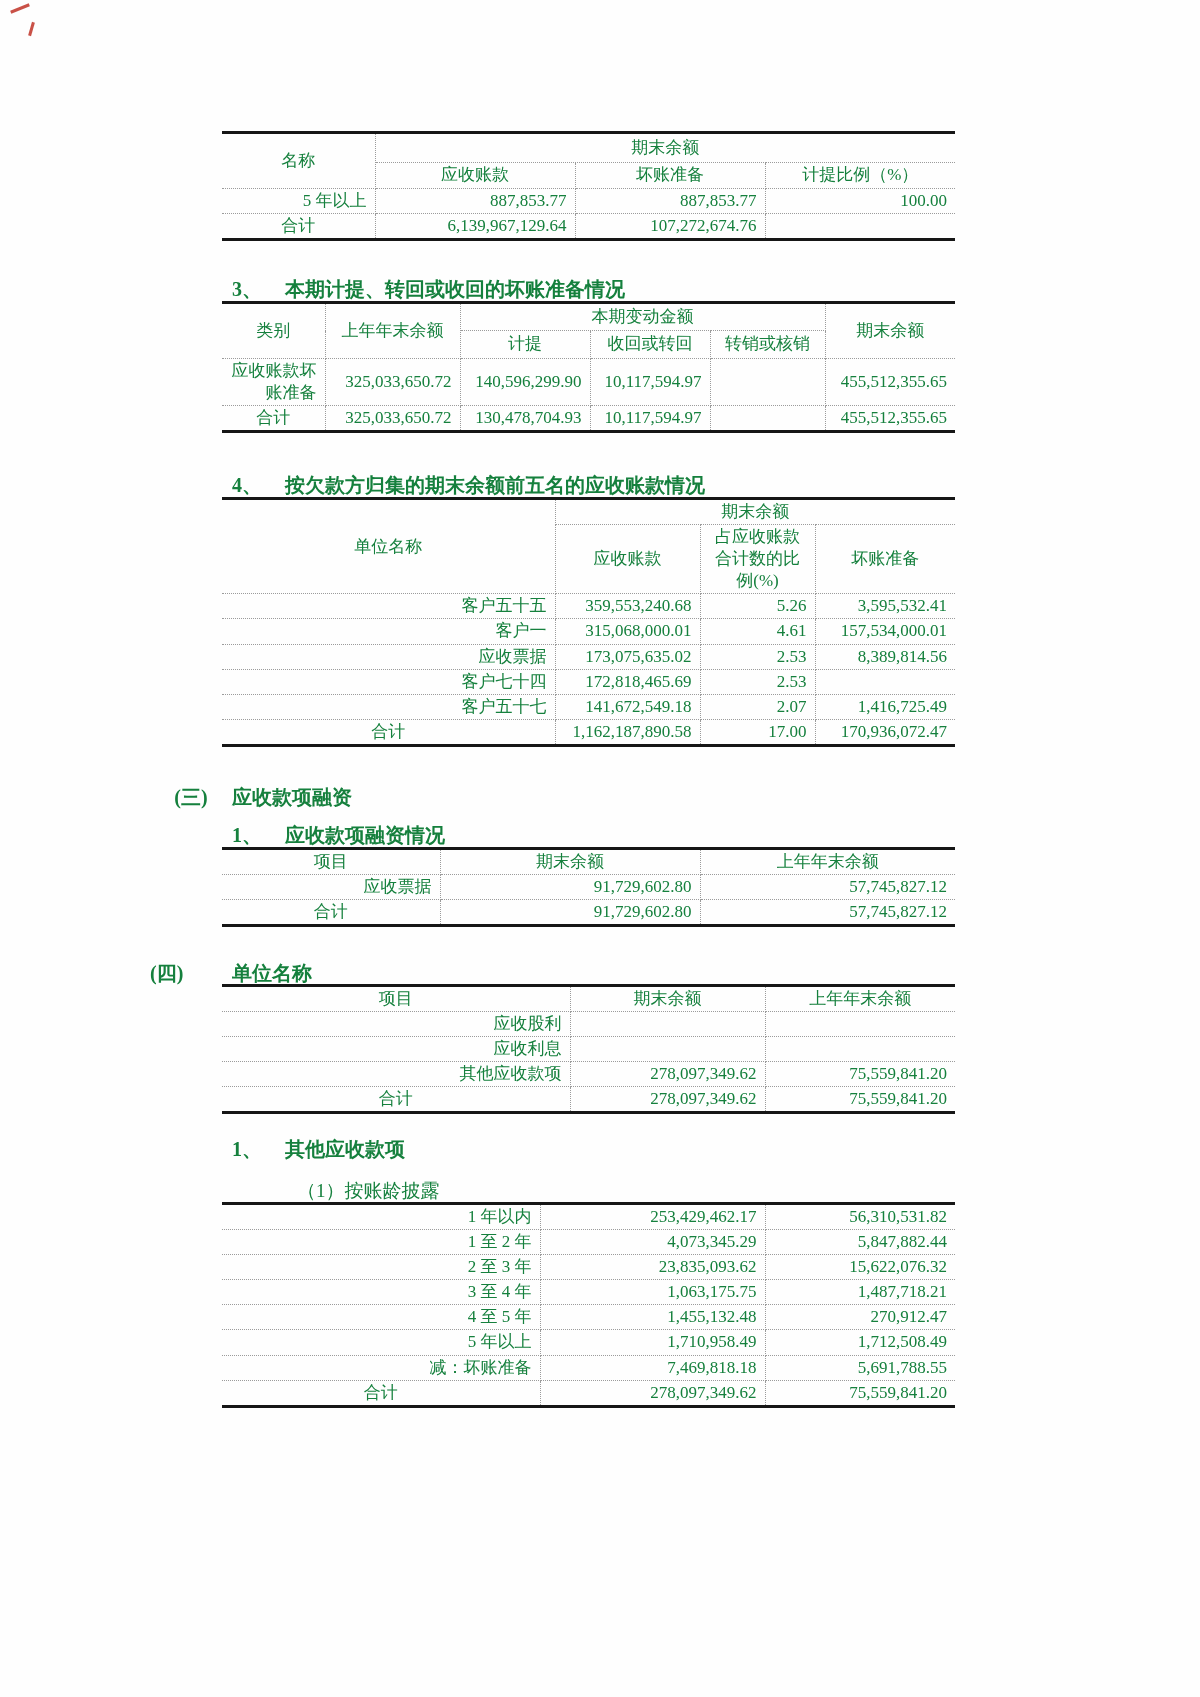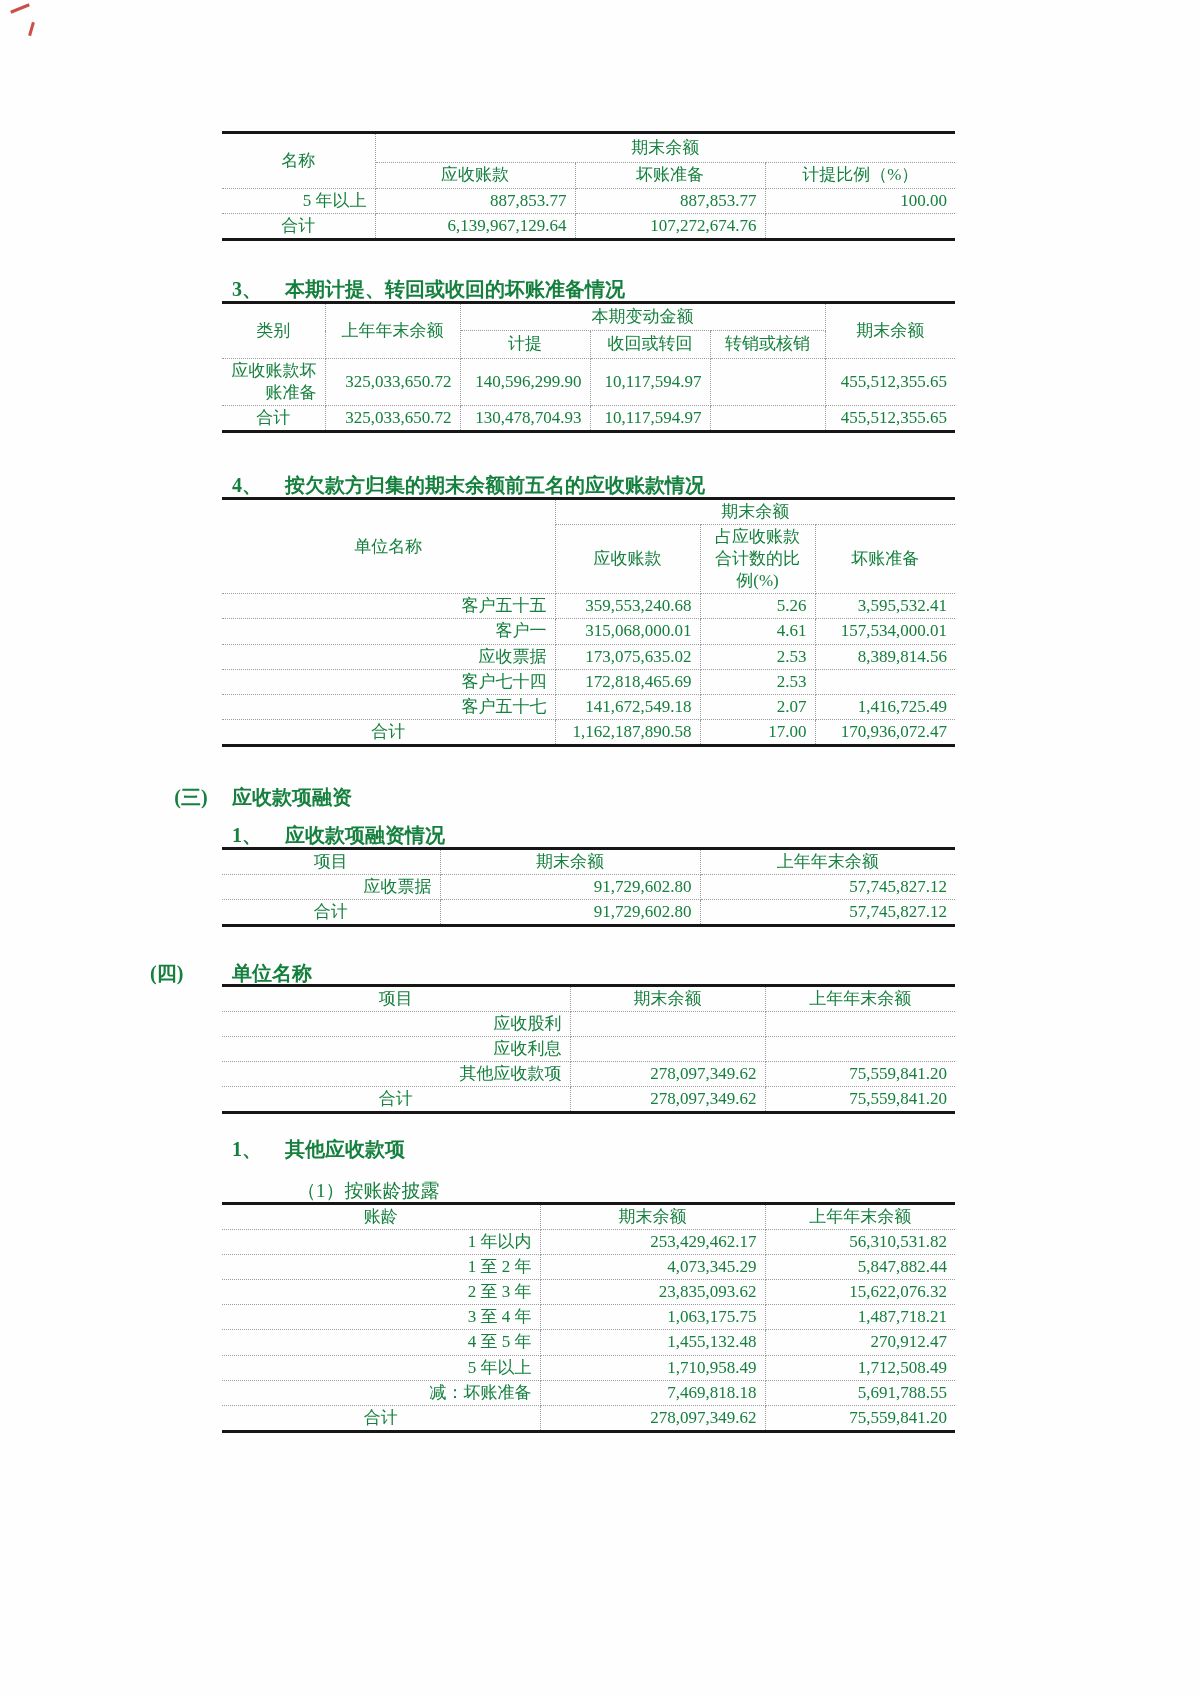--- a/index.html
+++ b/index.html
@@ -248,25 +248,20 @@
   </div>
   <div class="sub" style="left:288px;top:1178px;">（1）按账龄披露</div>
 
   <table class="tbl" style="left:222px;top:1202px;width:733px;">
     <colgroup>
         <col style="width:318px">
         <col style="width:225px">
         <col style="width:190px">
       </colgroup>
     <tbody>
-        <tr style="height:24px">
-      <td class="c">账龄</td>
-      <td class="c">期末余额</td>
-      <td class="c">上年年末余额</td>
-    </tr>
     <tr style="height:23px">
       <td class="l">1 年以内</td>
       <td class="r">253,429,462.17</td>
       <td class="r">56,310,531.82</td>
     </tr>
     <tr style="height:23px">
       <td class="l">1 至 2 年</td>
       <td class="r">4,073,345.29</td>
       <td class="r">5,847,882.44</td>
     </tr>

